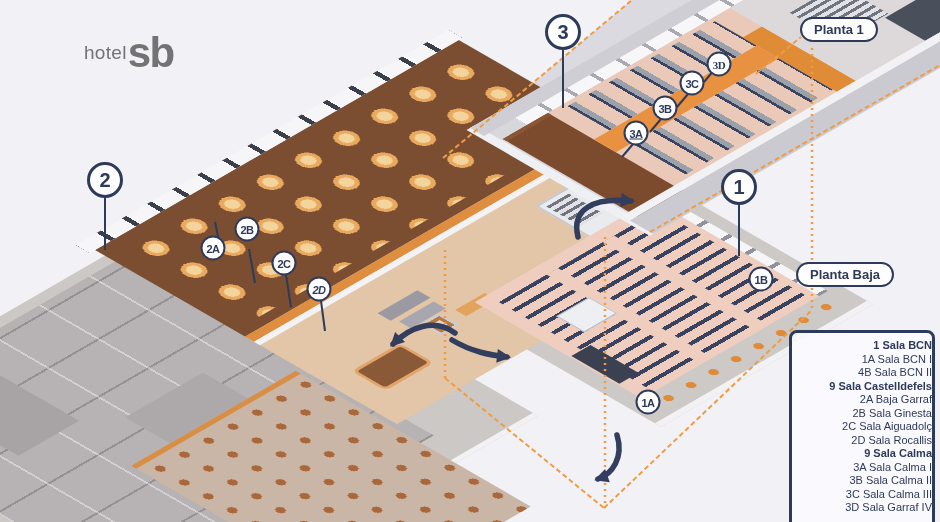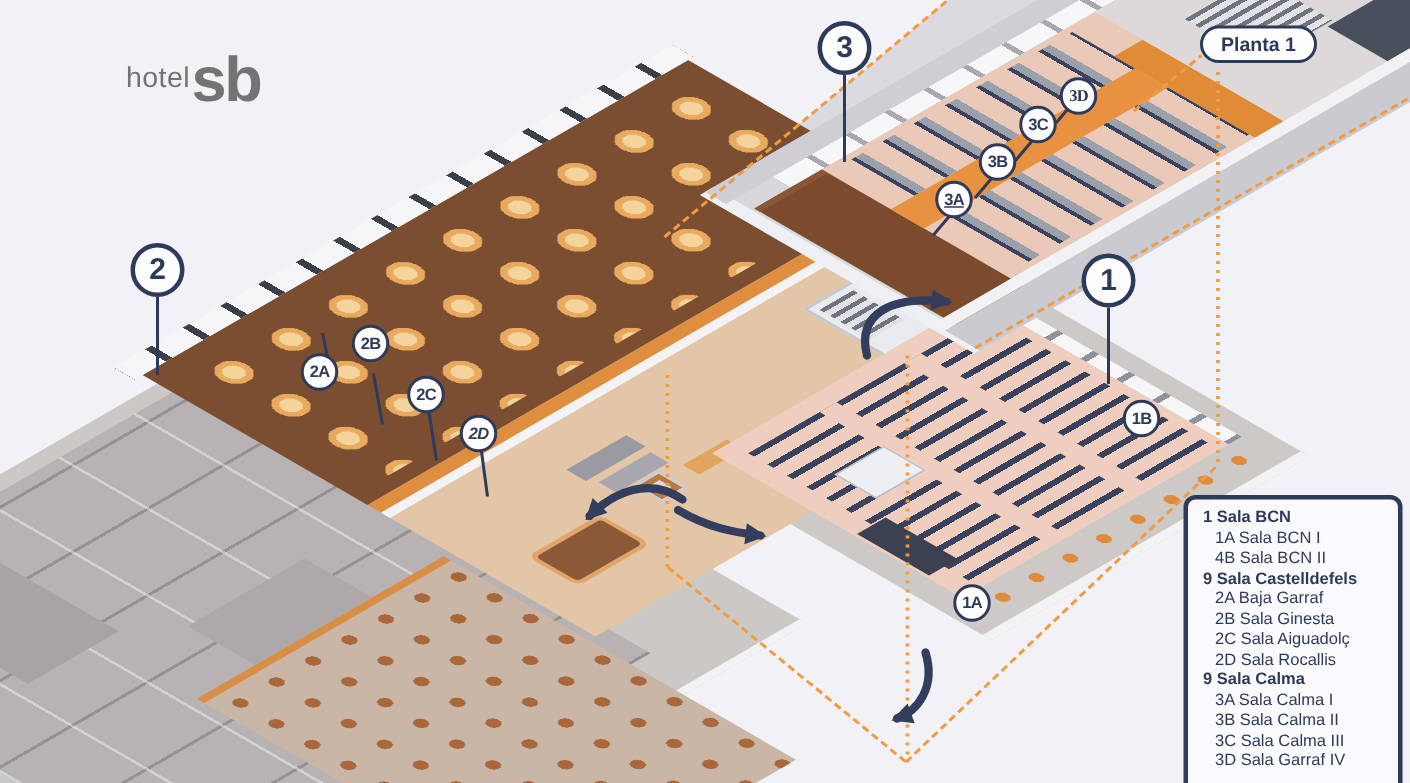--- a/index.html
+++ b/index.html
@@ -20,21 +20,21 @@
         display:flex;align-items:center;justify-content:center;box-sizing:border-box;}
   .mark.big{width:36px;height:36px;font-size:20px;}
   .mark.small{width:25px;height:25px;font-size:11px;border-width:2.5px;letter-spacing:-.5px;}
   .pill{position:absolute;z-index:7;background:#fdfdfe;border:2.5px solid #2e3a59;
         border-radius:14px;color:#2e3a59;font-weight:bold;font-size:13px;
         padding:3px 12px;white-space:nowrap;}
   
   #legend{position:absolute;left:789px;top:330px;width:146px;height:210px;z-index:7;
           border:3px solid #2e3a59;border-radius:8px;background:rgba(251,250,253,.92);
           box-sizing:border-box;padding-top:6px;}
-  .lrow{color:#2e3a59;font-size:11px;line-height:13.5px;padding-left:18px;white-space:nowrap;}
+  .lrow{color:#2e3a59;font-size:11px;line-height:13.5px;padding-left:18px;white-space:nowrap;text-align:right;}
   .lrow.b{font-weight:bold;padding-left:10px;}
   
   #logo{position:absolute;left:84px;top:36px;z-index:7;display:flex;align-items:center;
         color:#737373;}
   #logo .pre,#logo .post{font-size:19px;font-weight:500;letter-spacing:.3px;}
   #logo .brand{font-size:42px;font-weight:bold;letter-spacing:-1.5px;line-height:.8;margin:0 1px;}
   
   .cast-tables{background-image:radial-gradient(circle at 50% 50%,#f3d49c 0 6px,#e9a95f 6px 10px,rgba(0,0,0,0) 10px);
                background-size:44px 38px;}
   .rest-tables{background-image:radial-gradient(circle at 50% 50%,#a9673a 0 4px,rgba(169,103,58,0) 4px);
@@ -164,20 +164,21 @@
       <div class="mark small" style="left: 319px; top: 289px; font-style: italic;">2D</div>
       <div class="mark small" style="left: 636px; top: 133px; text-decoration: underline;">3A</div>
       <div class="mark small" style="left: 665px; top: 108px;">3B</div>
       <div class="mark small" style="left: 692px; top: 83px;">3C</div>
       <div class="mark small" style="left: 719px; top: 64px; font-family: Liberation Serif, serif;">3D</div>
       <div class="mark small" style="left: 761px; top: 279px;">1B</div>
       <div class="mark small" style="left: 648px; top: 402px;">1A</div>
     </div>
 
   <div class="pill" style="left:800px;top:17px;">Planta 1</div>
+  <div class="pill" style="left:796px;top:262px;">Planta Baja</div>
 
   <div id="legend">
       <div class="lrow b">1 Sala BCN</div>
       <div class="lrow">1A Sala BCN I</div>
       <div class="lrow">4B Sala BCN II</div>
       <div class="lrow b">9 Sala Castelldefels</div>
       <div class="lrow">2A Baja Garraf</div>
       <div class="lrow">2B Sala Ginesta</div>
       <div class="lrow">2C Sala Aiguadolç</div>
       <div class="lrow">2D Sala Rocallis</div>

